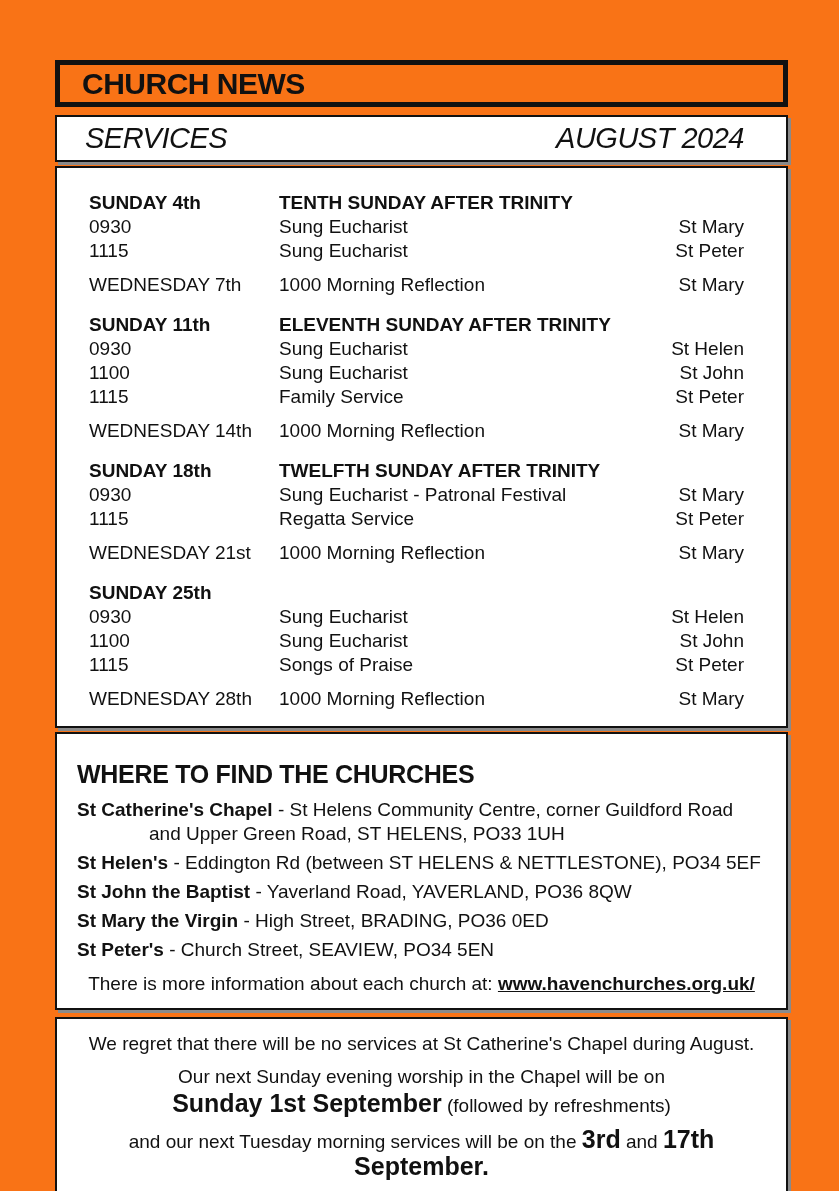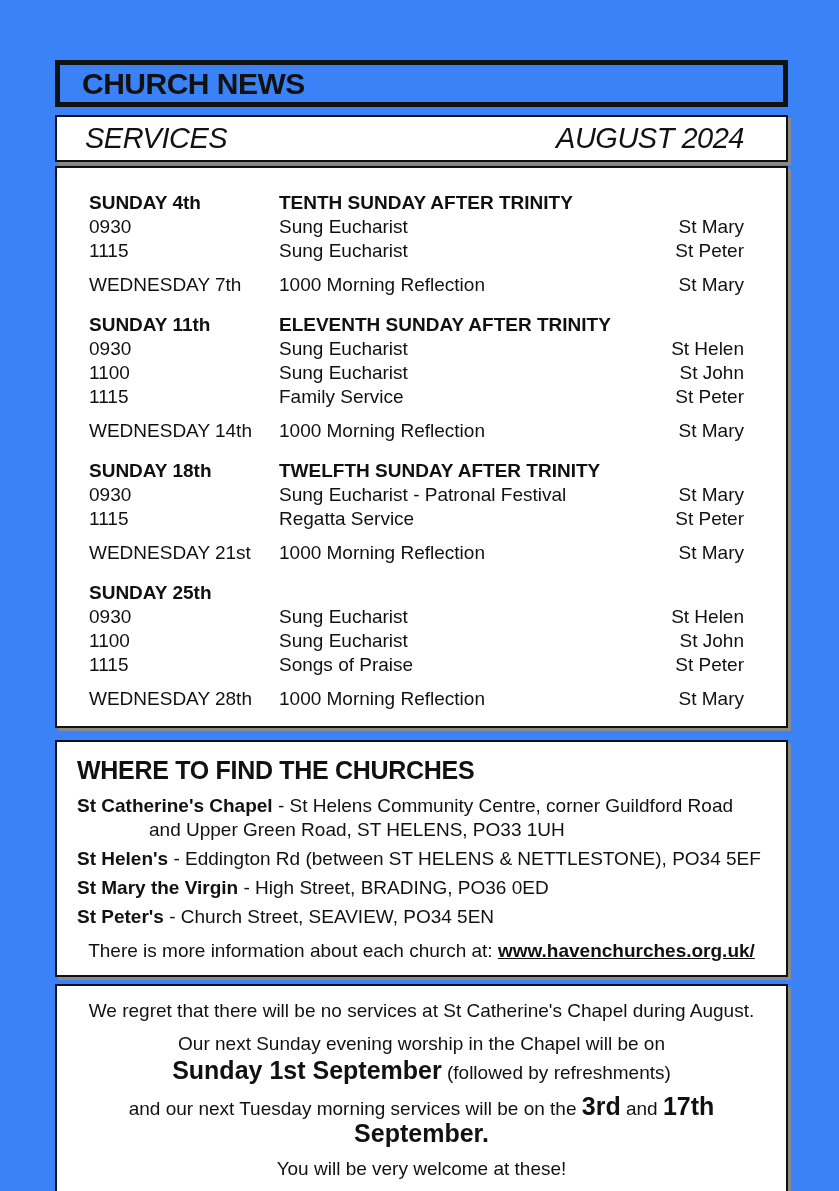--- a/index.html
+++ b/index.html
@@ -6,21 +6,21 @@
   * { box-sizing: border-box; margin: 0; padding: 0; }
   html, body { background: #ffffff; }
   body {
     width: 839px; height: 1191px;
     font-family: "Liberation Sans", sans-serif;
     color: #111111;
     position: relative;
   }
   .page {
     width: 839px; height: 1191px;
-    background: #3b82f6;
+    background: #f97316;
     overflow: hidden;
     position: relative;
   }
   .content {
     position: absolute;
     left: 55px; top: 0;
     width: 733px;
   }
   .box {
     border: 2px solid #111111;
@@ -60,21 +60,21 @@
   .svc-row {
     display: grid;
     grid-template-columns: 190px 1fr 120px;
     font-size: 19px;
     line-height: 24px;
   }
   .svc-row .c3 { text-align: right; white-space: nowrap; }
   .svc-row.head { font-weight: 700; }
   .svc-row.midweek { margin-top: 10px; }
   
-  .where-box { margin-top: 12px; padding: 12px 18px 13px 18px; }
+  .where-box { margin-top: 4px; padding: 24px 18px 13px 18px; }
   .where-title { font-size: 25px; font-weight: 700; margin: 2px 0 9px 2px; letter-spacing: -0.3px; }
   .loc { font-size: 19px; line-height: 24px; margin: 5px 0; padding-left: 2px; }
   .loc .name { font-weight: 700; }
   .loc .addr2 { margin-left: 72px; }
   .more-info { text-align: center; font-size: 19px; margin-top: 11px; }
   .website { font-weight: 700; text-decoration: underline; color: #111111; }
   
   .notice-box { margin-top: 7px; padding: 13px 24px 11px 24px; text-align: center; font-size: 19px; }
   .notice-line { line-height: 24px; margin-bottom: 9px; }
   .notice-line.tight { margin-bottom: 2px; }
@@ -209,20 +209,25 @@
         <span>-</span>
         <span>St Helens Community Centre, corner Guildford Road</span>
         <div class="addr2">and Upper Green Road, ST HELENS, PO33 1UH</div>
       </div>
       <div class="loc">
         <span class="name">St Helen's</span>
         <span>-</span>
         <span>Eddington Rd (between ST HELENS &amp; NETTLESTONE), PO34 5EF</span>
       </div>
       <div class="loc">
+        <span class="name">St John the Baptist</span>
+        <span>-</span>
+        <span>Yaverland Road, YAVERLAND, PO36 8QW</span>
+      </div>
+      <div class="loc">
         <span class="name">St Mary the Virgin</span>
         <span>-</span>
         <span>High Street, BRADING, PO36 0ED</span>
       </div>
       <div class="loc">
         <span class="name">St Peter's</span>
         <span>-</span>
         <span>Church Street, SEAVIEW, PO34 5EN</span>
       </div>
 

